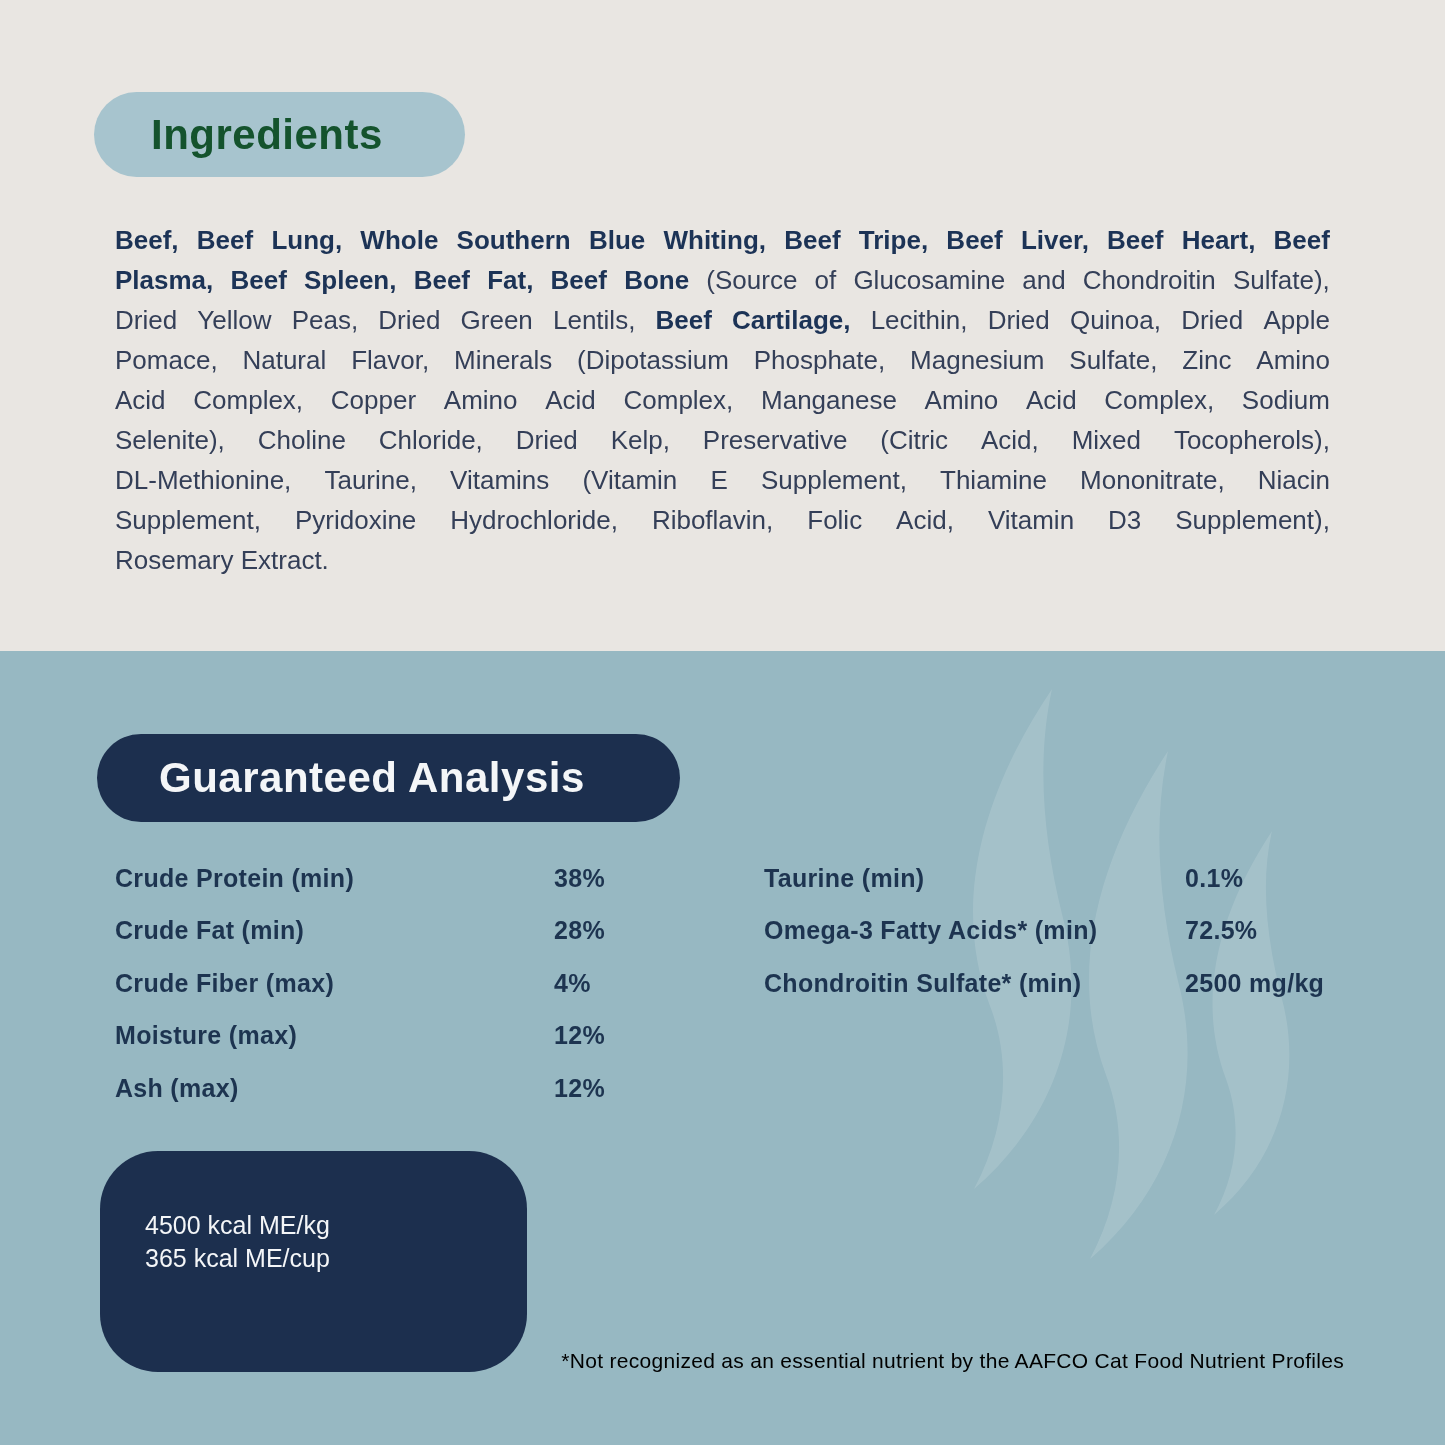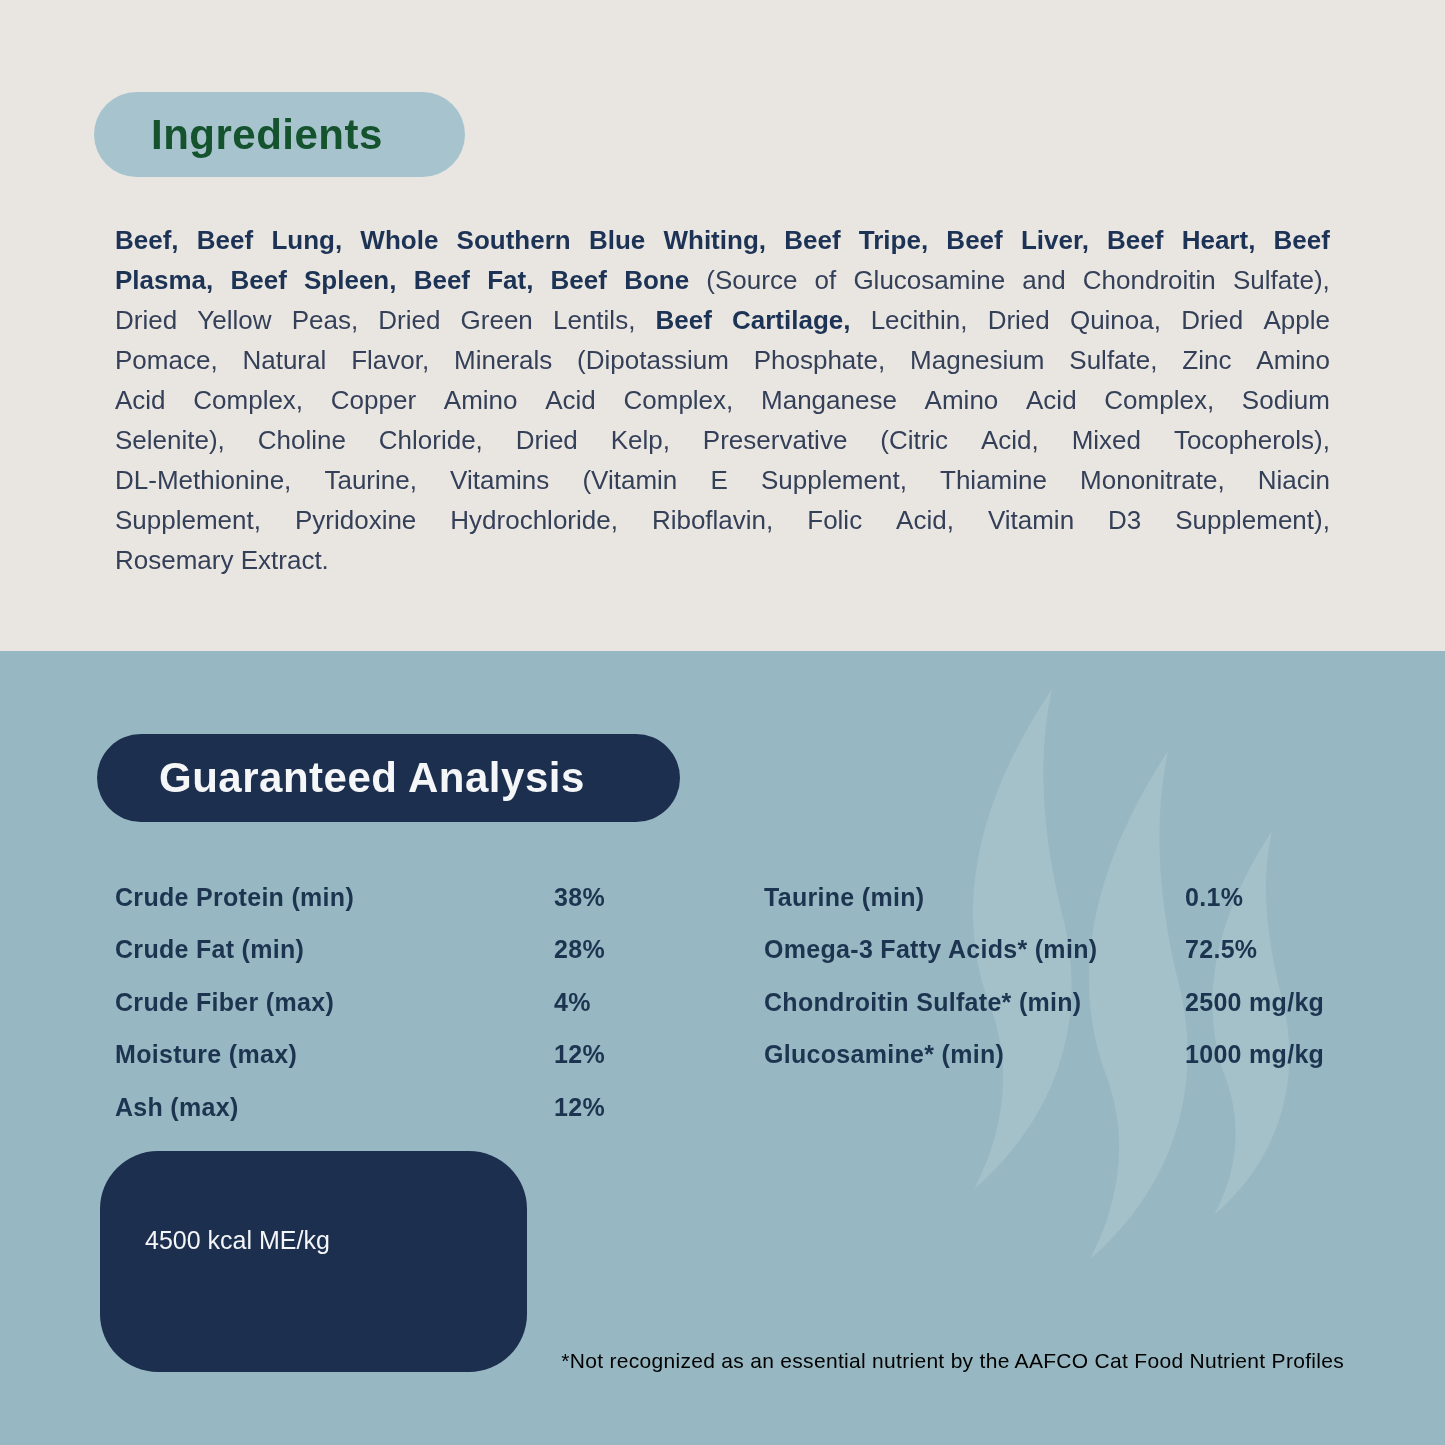--- a/index.html
+++ b/index.html
@@ -19,35 +19,35 @@
 
   .ing-text { position: absolute; left: 115px; top: 220px; width: 1215px; font-size: 26px; color: #343f58; }
   .ing-line { display: flex; justify-content: space-between; line-height: 40px; white-space: nowrap; gap: 13px; }
   .ing-line.plain { display: block; white-space: normal; }
   .ing-text .b { font-weight: bold; color: #1c3356; }
 
   
   .bottom-section { position: absolute; left: 0; top: 651px; width: 1445px; height: 794px; }
   .watermark { position: absolute; left: 0; top: 0; width: 1445px; height: 794px; pointer-events: none; }
 
-  .ga-col { position: absolute; top: 220px; }
+  .ga-col { position: absolute; top: 201px; }
   .col-left  { left: 115px; width: 620px; }
   .col-right { left: 764px; width: 620px; }
   .ga-row { position: relative; height: 52.5px; display: flex; align-items: center; font-weight: bold; font-size: 25px; color: #1d3450; letter-spacing: 0.3px; }
   .ga-row .val { position: absolute; }
   .col-left  .val { left: 439px; }
   .col-right .val { left: 421px; }
 
   .calorie-box {
     position: absolute; left: 100px; top: 500px; width: 427px; height: 221px;
     background: #1c2f4e; border-radius: 58px; box-sizing: border-box;
     padding: 50px 20px 0 45px; color: #f4f6f8; font-size: 25px; white-space: nowrap;
   }
   .cal-group div { line-height: 33px; }
-  .cal-values { margin-top: 23px; }
+  .cal-values { margin-top: 8px; }
 
   .footnote { position: absolute; right: 101px; top: 698px; font-size: 21px; color: #000000; letter-spacing: 0.3px; white-space: nowrap; }
 </style>
 </head>
 <body>
 
 <div class="page">
 
   <section class="top-section">
     <div class="pill pill-light">
@@ -204,28 +204,25 @@
           <span class="val">0.1%</span>
         </div>
         <div class="ga-row">
           <span class="lab">Omega-3 Fatty Acids* (min)</span>
           <span class="val">72.5%</span>
         </div>
         <div class="ga-row">
           <span class="lab">Chondroitin Sulfate* (min)</span>
           <span class="val">2500 mg/kg</span>
         </div>
-        <div class="ga-row">
-          <span class="lab">Glucosamine* (min)</span>
-          <span class="val">1000 mg/kg</span>
-        </div>
       </div>
 
     <div class="calorie-box">
       <div class="cal-group cal-values">
           <div>4500 kcal ME/kg</div>
+          <div>365 kcal ME/cup</div>
         </div>
     </div>
 
     <div class="footnote">*Not recognized as an essential nutrient by the AAFCO Cat Food Nutrient Profiles</div>
   </section>
 
 </div>
 
 </body></html>

